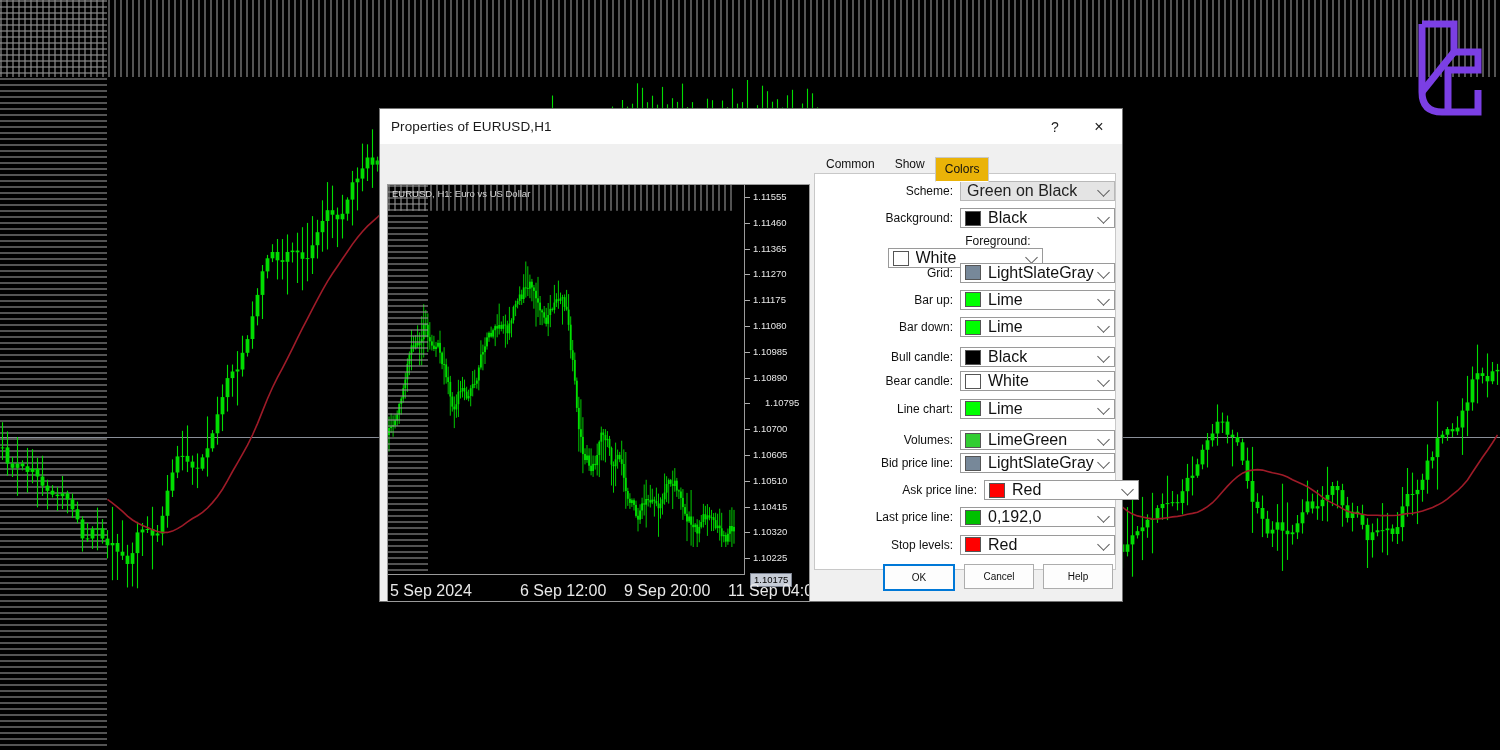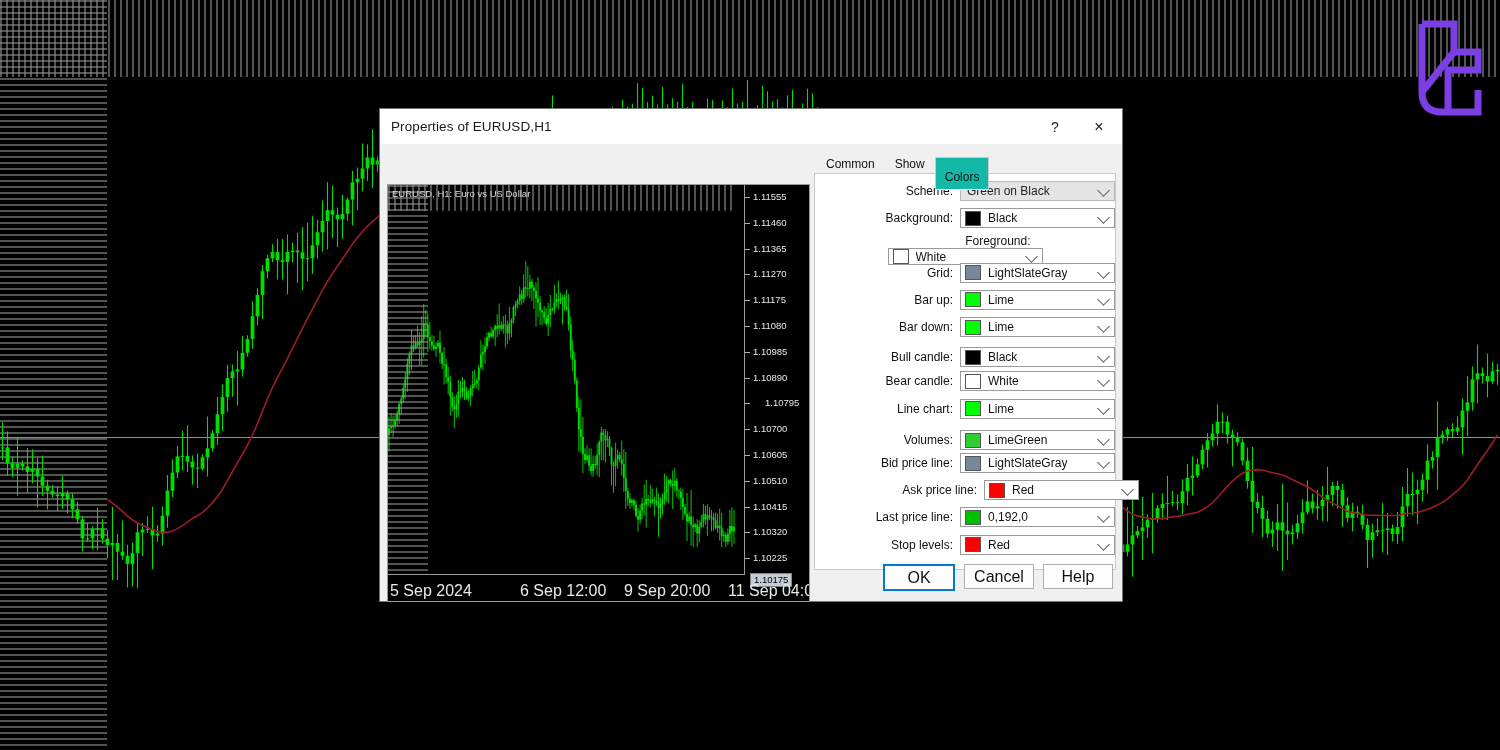--- a/index.html
+++ b/index.html
@@ -154,25 +154,25 @@
   .tab {
     padding: 3px 9px 4px 9px;
     font-size: 12px; color: #111;
     background: #f0f0f0;
     border: 1px solid transparent;
     border-bottom: none;
     cursor: default;
     position: relative; top: 1px;
   }
   .tab.active {
-    background: #14b8a6;
+    background: #eab308;
     border: 1px solid #c8c8c8;
     border-bottom: 1px solid #ffffff;
-    padding-top: 12px; padding-bottom: 5px;
-    top: 16px; z-index: 2;
+    padding-top: 4px; padding-bottom: 5px;
+    top: 8px; z-index: 2;
   }
   .tabpanel {
     position: absolute; left: 434px; top: 29px;
     width: 300px; height: 395px;
     background: #ffffff;
     border: 1px solid #c8c8c8;
   }
 
   .row {
     position: absolute; left: 0; width: 300px; height: 22px;
@@ -191,37 +191,37 @@
     position: relative; box-sizing: border-box;
     cursor: default;
   }
   .combo.disabled { background: #e4e4e4; border-color: #b8b8b8; }
   .swatch {
     width: 14px; height: 13px; margin-left: 4px;
     border: 1px solid #555;
     flex: 0 0 auto;
   }
   .combo-text {
-    font-size: 12px; color: #111; margin-left: 7px;
+    font-size: 16px; color: #111; margin-left: 7px;
     white-space: nowrap; overflow: hidden;
   }
   .combo.disabled .combo-text { margin-left: 6px; color: #222; }
   .chev {
     position: absolute; right: 6px; top: 50%;
     width: 8px; height: 8px; margin-top: -5px;
     border-left: 1.4px solid #5a5a5a;
     border-bottom: 1.4px solid #5a5a5a;
     transform: rotate(-45deg);
   }
 
   
   .btnbar { position: absolute; right: 9px; bottom: 10px; display: flex; gap: 9px; }
   .btn {
     width: 68px; height: 23px;
-    font-size: 16px; color: #111;
+    font-size: 10px; color: #111;
     background: #fdfdfd;
     border: 1px solid #adadad;
     display: flex; align-items: center; justify-content: center;
     cursor: default;
   }
   .btn.default { border: 2px solid #0078d7; background: #fdfdfd; }
 </style>
 </head>
 <body>
 

